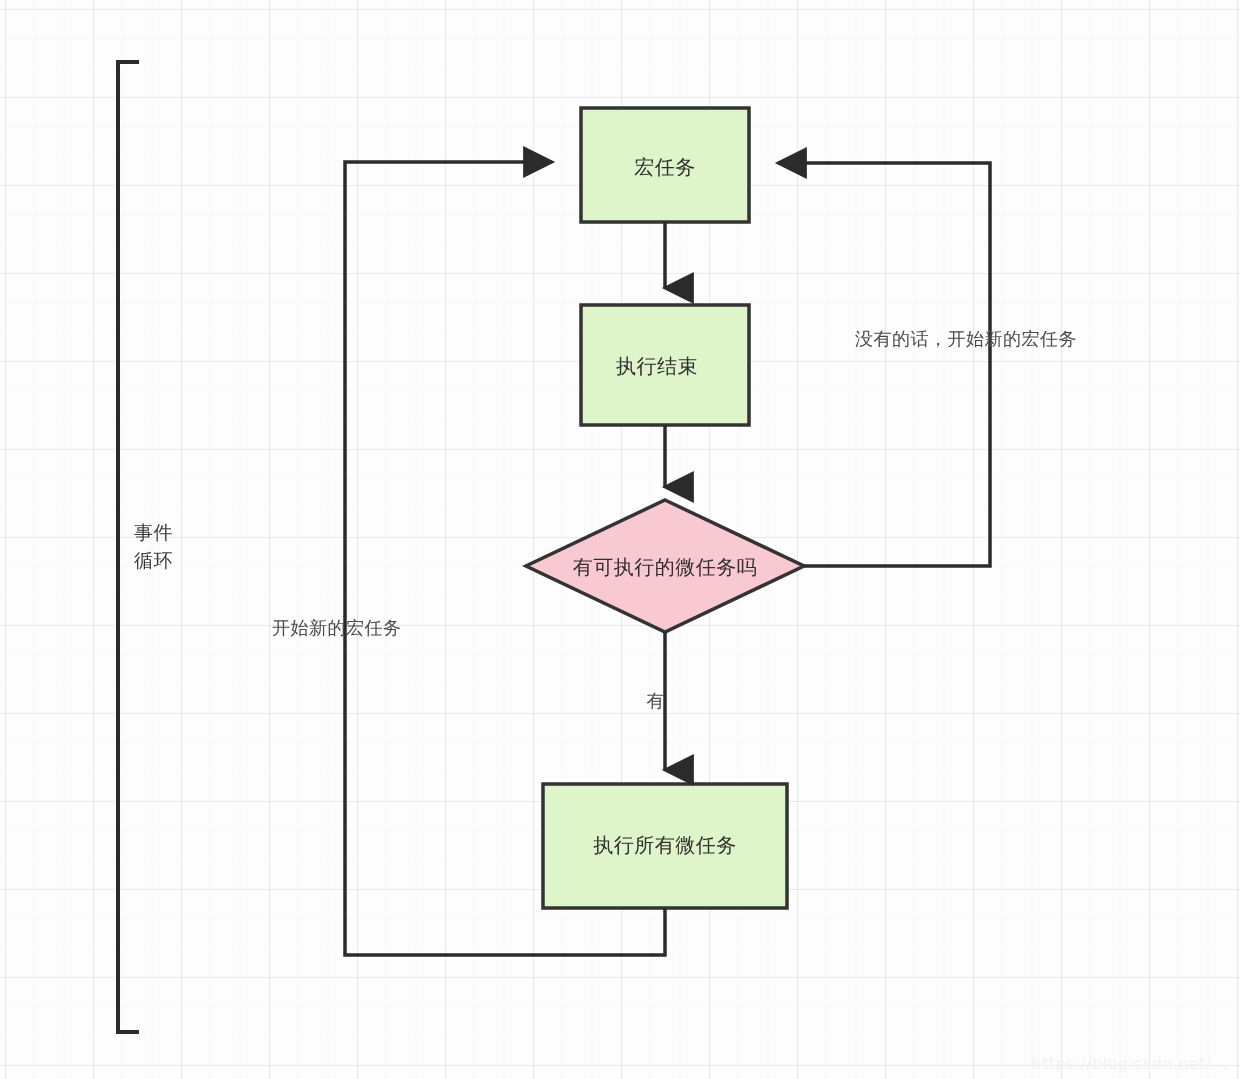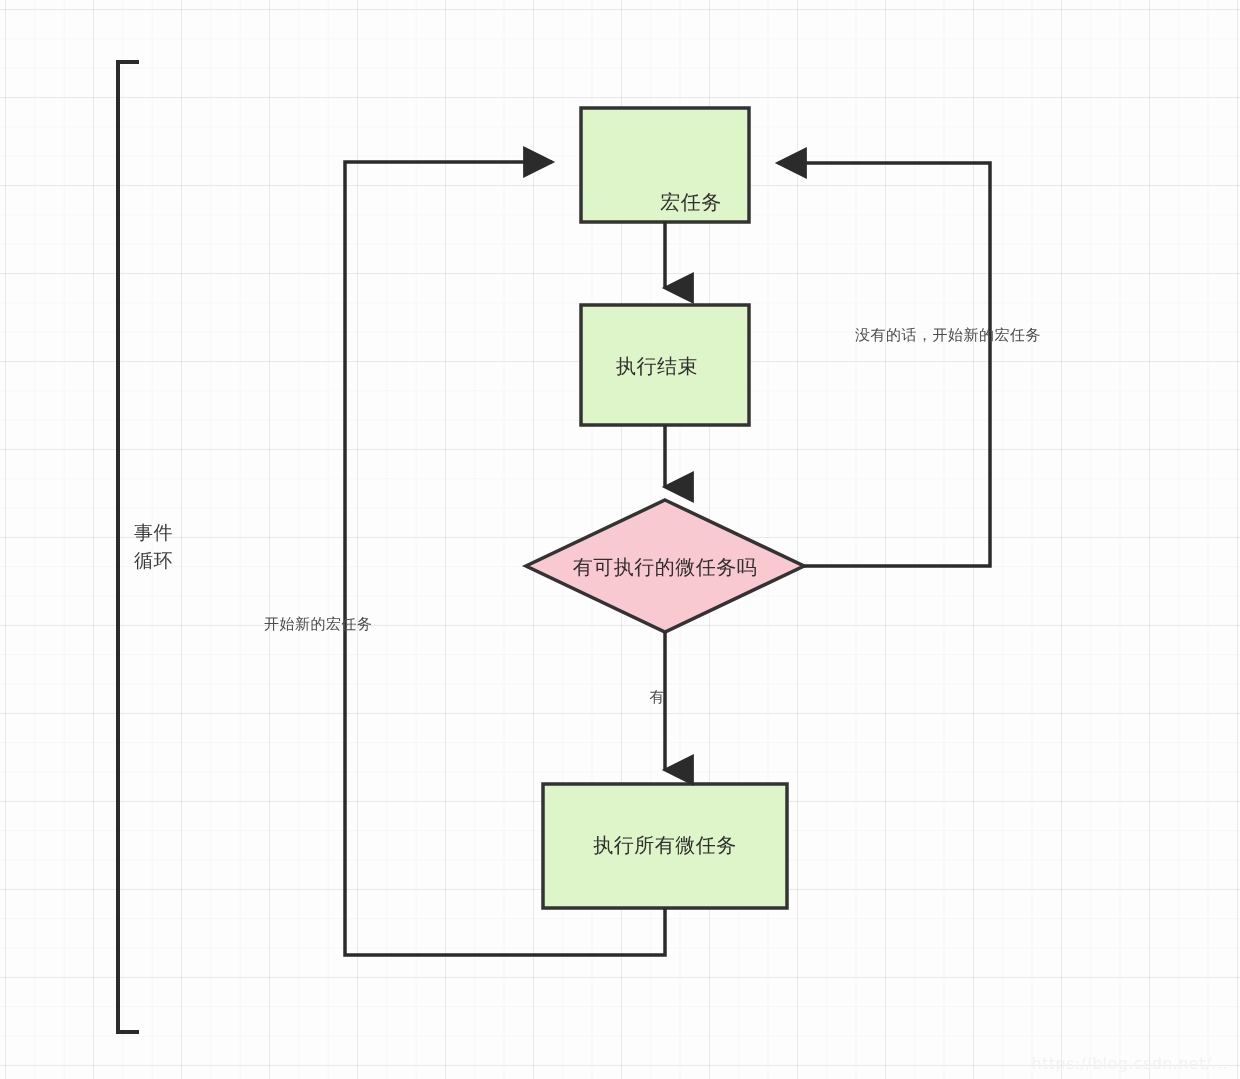--- a/index.html
+++ b/index.html
@@ -41,26 +41,25 @@
     font-size: 20px;
     line-height: 1.35;
     letter-spacing: 0.5px;
     text-align: center;
     white-space: nowrap;
     pointer-events: none;
   }
   .edge-label {
     position: absolute;
     color: #4a4a4a;
-    font-size: 15px;
+    font-size: 18px;
     line-height: 1.3;
     letter-spacing: 0.5px;
     white-space: nowrap;
     text-align: center;
-    font-family: Liberation Mono, monospace;
   }
   .group-label {
     position: absolute;
     color: #3a3a3a;
     font-size: 19px;
     line-height: 1.45;
     letter-spacing: 0.5px;
     text-align: left;
   }
   .watermark {
@@ -126,33 +125,33 @@
 
     <g>
       <path d="M 804 566 L 990 566 L 990 163 L 778 163" fill="none" stroke="#2b2b2b" stroke-width="3.5" stroke-linejoin="miter" marker-end="url(#arrowLeft)"></path>
     </g>
 
     <g>
       <path d="M 665 908 L 665 955 L 345 955 L 345 162 L 552 162" fill="none" stroke="#2b2b2b" stroke-width="3.5" stroke-linejoin="miter" marker-end="url(#arrowRight)"></path>
     </g>
   </svg>
 
-  <div class="node-label" style="left:607px; top:154px; width:168px;margin-top:35px;">宏任务</div>
+  <div class="node-label" style="left:581px; top:154px; width:168px;">宏任务</div>
 
   <div class="node-label" style="left:581px; top:353px; width:152px;">执行结束</div>
 
   <div class="node-label" style="left:526px; top:554px; width:278px;">有可执行的微任务吗</div>
 
   <div class="node-label" style="left:543px; top:832px; width:244px;">执行所有微任务</div>
 
   <div class="edge-label" style="left:639px; top:689px; width:26px; text-align:right;">有</div>
 
   <div class="edge-label" style="left:855px; top:327px;">没有的话，开始新的宏任务</div>
 
-  <div class="edge-label" style="left:264px; top:616px;">开始新的宏任务</div>
+  <div class="edge-label" style="left:272px; top:616px;">开始新的宏任务</div>
 
   <div class="group-label" style="left:134px; top:519px;">
     <div>事件</div>
     <div>循环</div>
   </div>
 
   <div class="watermark">https://blog.csdn.net/...</div>
 
 </div>
 

